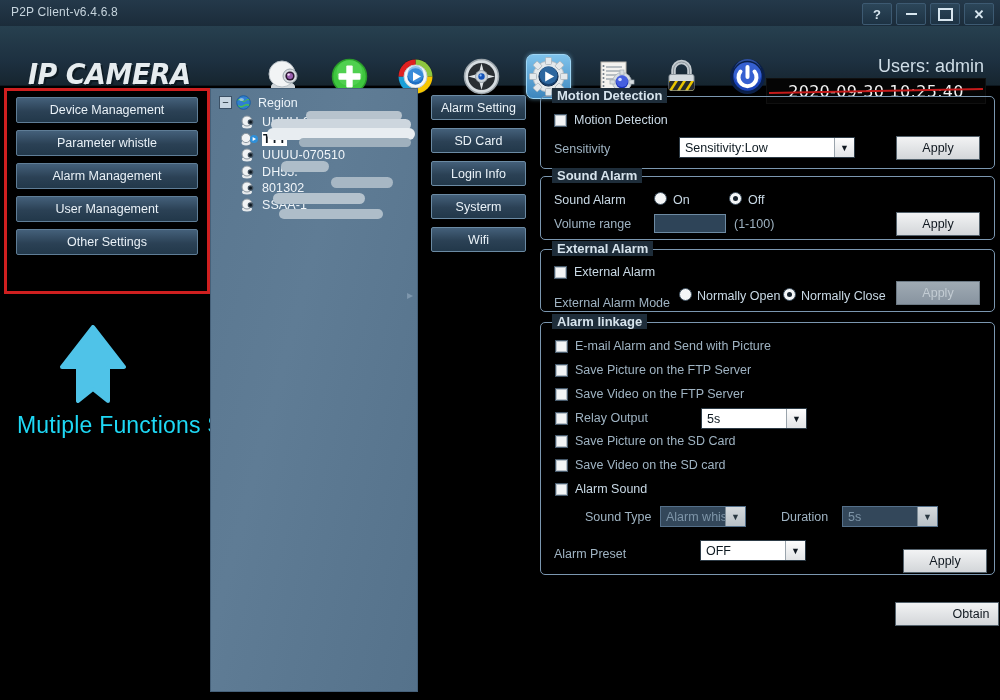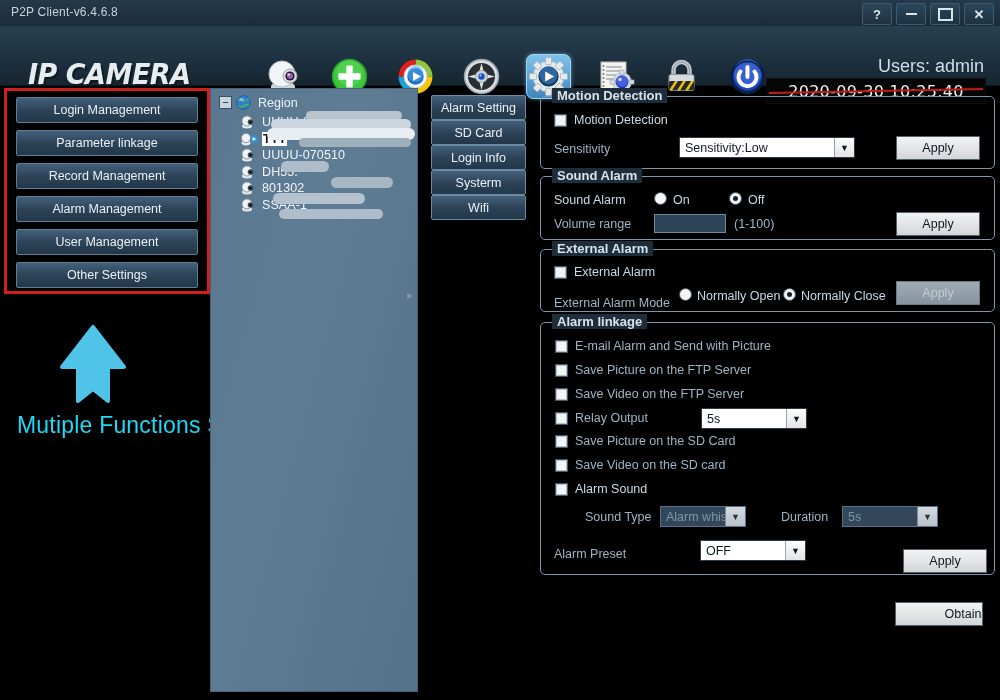--- a/index.html
+++ b/index.html
@@ -114,21 +114,21 @@
   }
   .smudge{position:absolute;border-radius:7px;pointer-events:none;}
   .scrollmark{
     position:absolute;left:196px;top:199px;width:8px;height:14px;
     color:#7e97ad;font-size:12px;
   }
 
   
   .tabcol{position:absolute;left:431px;top:95px;width:95px;}
   .tabbtn{
-    width:95px;height:25px;margin-bottom:0;
+    width:95px;height:25px;margin-bottom:8px;
     background:linear-gradient(#44607a,#2b4155 55%,#22384a);
     border:1px solid #6b8aa3;border-radius:2px;
     color:#eaf2f8;font-size:12.5px;
     display:flex;align-items:center;justify-content:center;
     box-sizing:border-box;
   }
 
   
   .gbox{position:absolute;border:1px solid #7b97b0;border-radius:5px;box-sizing:border-box;}
   .gtitle{
@@ -356,23 +356,22 @@
     </div>
 
     <div class="userinfo">Users: admin</div>
     <div class="datebox">
       <span>2020-09-30 10:25:40</span>
       <i class="strike"></i>
     </div>
   </div>
 
   <div class="leftnav">
-    <div class="navbtn">Login Management</div>
-    <div class="navbtn">Parameter linkage</div>
-    <div class="navbtn">Record Management</div>
+    <div class="navbtn">Device Management</div>
+    <div class="navbtn">Parameter whistle</div>
     <div class="navbtn">Alarm Management</div>
     <div class="navbtn">User Management</div>
     <div class="navbtn">Other Settings</div>
   </div>
 
   <div class="arrowwrap">
     <svg width="70" height="78" viewBox="0 0 70 78">
       <path d="M35 2 L66 42 L50 42 L50 76 L35 64 L20 76 L20 42 L4 42 Z" fill="#4fc3e8" stroke="#4fc3e8" stroke-width="4" stroke-linejoin="round"></path>
     </svg>
   </div>
@@ -558,15 +557,15 @@
     </div>
 
     <span class="lbl" style="left:13px;top:224px;">Alarm Preset</span>
     <div class="sel" style="left:159px;top:217px;width:106px;">
       <span class="val">OFF</span>
       <span class="arrow">▼</span>
     </div>
     <div class="btn" style="left:362px;top:226px;width:84px;">Apply</div>
   </div>
 
-  <div class="btn" style="left:895px;top:602px;width:88px;padding-left:48px;">Obtain</div>
+  <div class="btn" style="left:895px;top:602px;width:104px;padding-left:48px;">Obtain</div>
 
 </div>
 
 </body></html>

